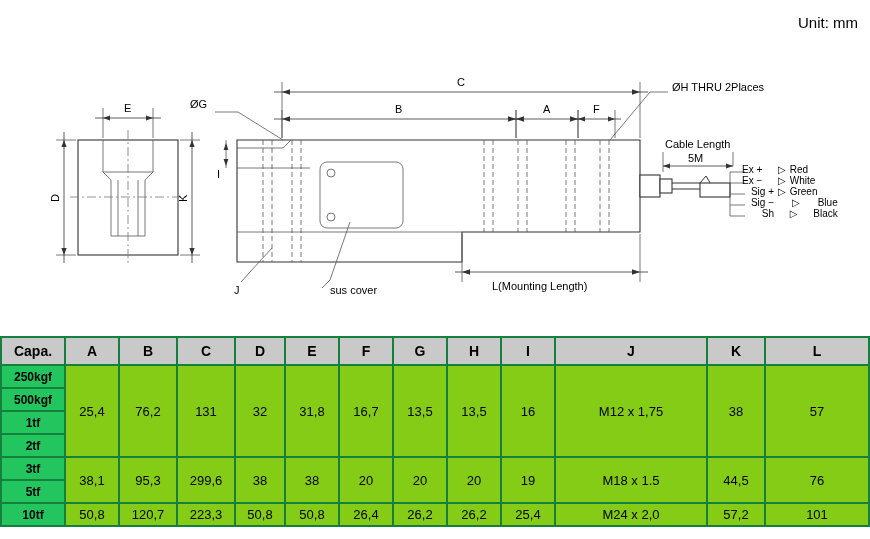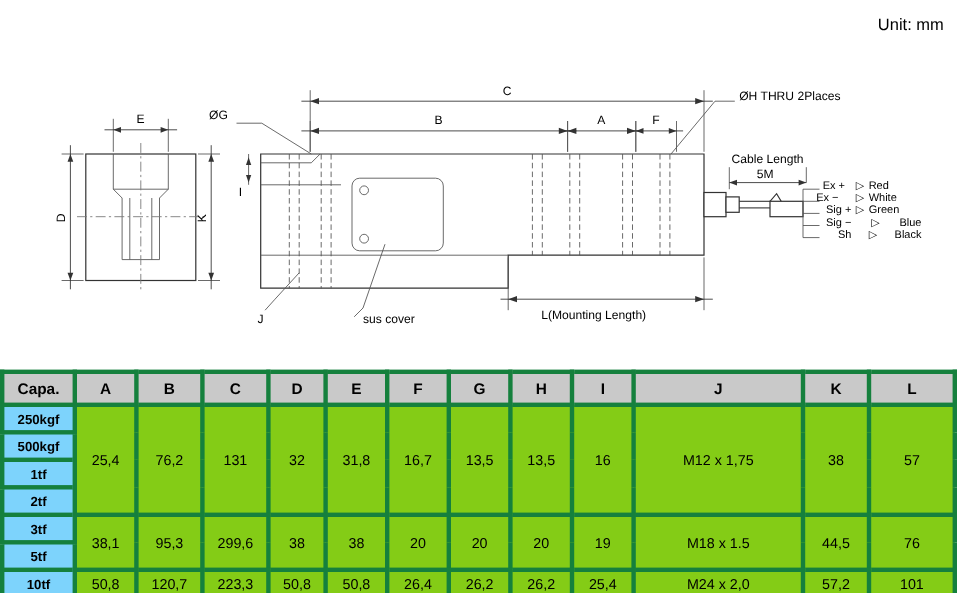--- a/index.html
+++ b/index.html
@@ -15,26 +15,26 @@
   .ln{stroke:#333;stroke-width:1;fill:none;}
   .thin{stroke:#555;stroke-width:0.8;fill:none;}
   .dash{stroke:#555;stroke-width:0.8;fill:none;stroke-dasharray:5 3;}
   .dashdot{stroke:#777;stroke-width:0.8;fill:none;stroke-dasharray:9 3 2 3;}
   .body-fill{fill:#ffffff;stroke:#333;stroke-width:1.1;}
   .dim{stroke:#333;stroke-width:0.8;fill:none;}
   .txt{font-family:"Liberation Sans", sans-serif;font-size:11px;fill:#000;}
   
   #spec-table{left:0;top:336px;width:870px;border-collapse:collapse;}
   #spec-table td,#spec-table th{
-    border:4px solid #15803d;text-align:center;font-size:13px;
+    border:2px solid #15803d;text-align:center;font-size:13px;
     font-family:"Liberation Sans", sans-serif;padding:0;
   }
   #spec-table thead th{background:#c9c9c9;font-weight:bold;height:26px;font-size:14px;}
   #spec-table tbody td{height:21px;background:#84cc16;}
-  #spec-table tbody td.cap{background:#7dd3fc;font-weight:bold;font-size:12px;width:62px;margin-top:44px;}
+  #spec-table tbody td.cap{background:#22c55e;font-weight:bold;font-size:12px;width:62px;margin-top:44px;}
   .wires{font-size:10px;}
 </style>
 </head>
 <body>
 
 <div class="abs unit-label">Unit: mm</div>
 
 <div class="abs" id="drawing">
 <svg width="870" height="320" viewBox="0 0 870 320" xmlns="http://www.w3.org/2000/svg">
 
@@ -200,21 +200,21 @@
     <line class="thin" x1="733" y1="152" x2="733" y2="166"></line>
     <line class="dim" x1="663" y1="166" x2="733" y2="166"></line>
     <path d="M663 166 l7 -2.6 v5.2 z" fill="#333"></path>
     <path d="M733 166 l-7 -2.6 v5.2 z" fill="#333"></path>
     <text class="txt" x="688" y="162">5M</text>
   </g>
 </svg>
 
 <div class="abs wires" style="left:742px;top:164px;line-height:11px;">
   <div style="display:flex;gap:4px;">
-        <span style="width:32px;text-align:center;">Ex +</span>
+        <span style="width:32px;text-align:left;">Ex +</span>
         <span>▷</span>
         <span>Red</span>
       </div>
   <div style="display:flex;gap:4px;">
         <span style="width:32px;">Ex −</span>
         <span>▷</span>
         <span>White</span>
       </div>
   <div style="display:flex;gap:4px;">
         <span style="width:32px;text-align:right;">Sig +</span>

